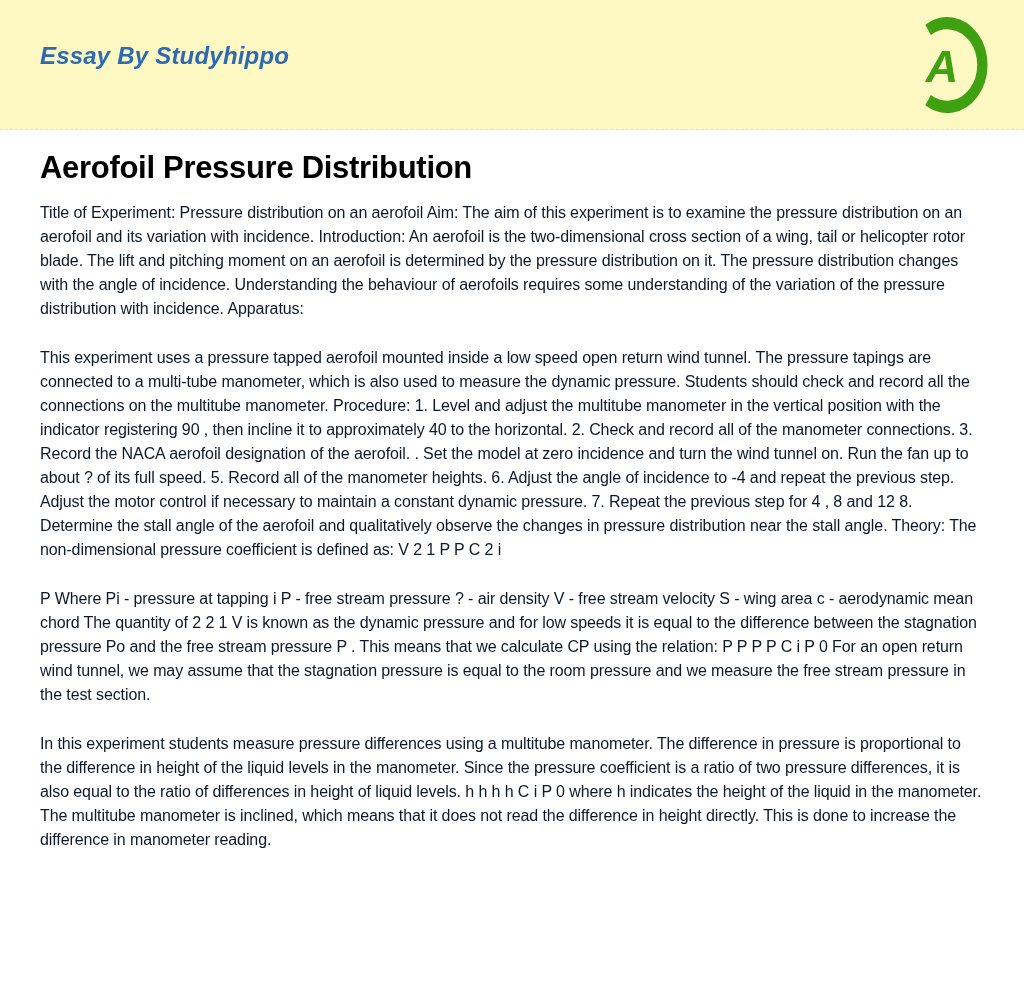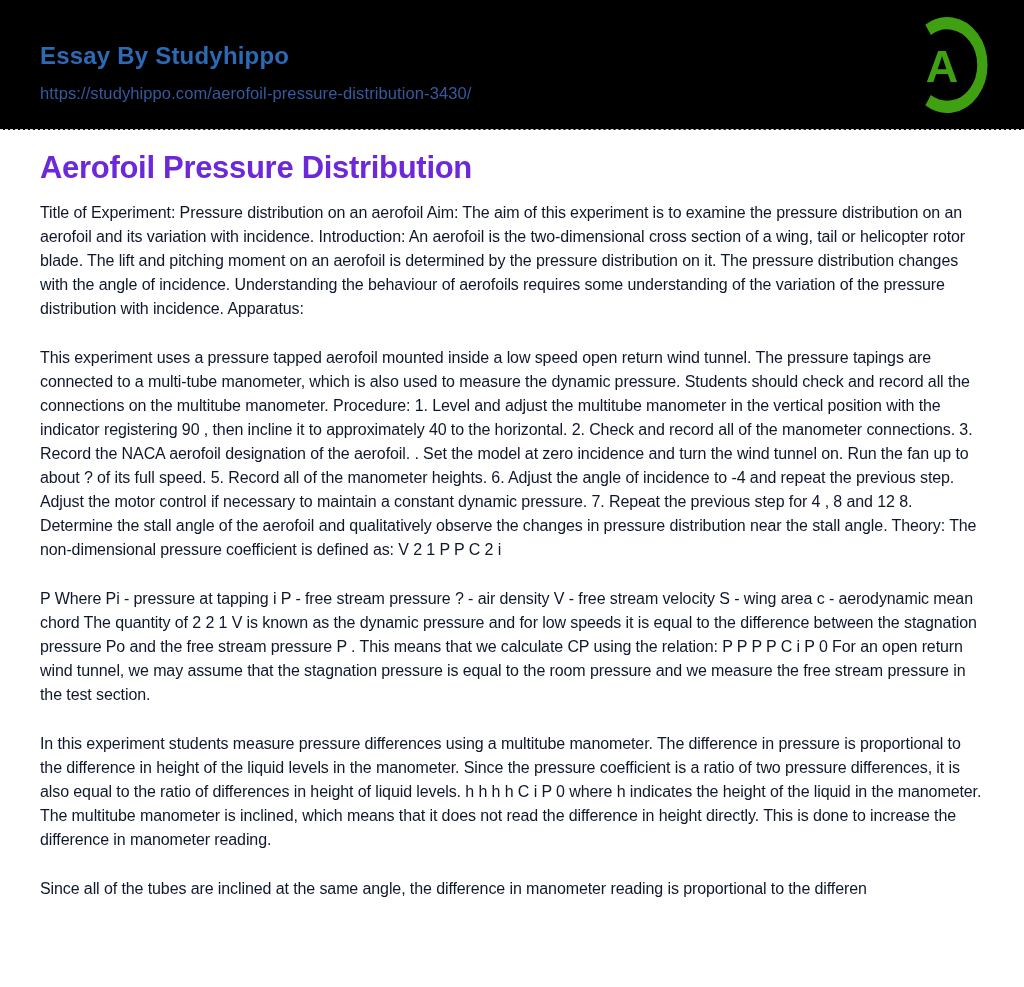--- a/index.html
+++ b/index.html
@@ -11,24 +11,25 @@
   .page {
     width: 1024px;
     min-height: 987px;
     background: #ffffff;
     position: relative;
   }
   
   .page-header {
     width: 100%;
     height: 130px;
-    background: #000000;
+    background: #fef9c3;
     border-bottom: 1px dashed #d9dde9;
     padding: 42px 36px 0 40px;
     position: relative;
+    font-style: italic;
   }
   .site-byline {
     color: #2d6ab5;
     font-size: 24px;
     font-weight: 700;
     letter-spacing: 0.2px;
     line-height: 1.2;
   }
   .essay-url {
     display: inline-block;
@@ -59,21 +60,21 @@
     color: #3fa012;
     font-size: 45px;
     font-weight: 700;
     line-height: 1;
   }
   
   .essay-content {
     padding: 20px 40px 40px 40px;
   }
   .essay-title {
-    color: #6d28d9;
+    color: #000000;
     font-size: 31px;
     font-weight: 700;
     letter-spacing: -0.3px;
     margin-bottom: 15px;
   }
   .essay-paragraph {
     color: #0f172a;
     font-size: 16px;
     line-height: 24px;
     letter-spacing: -0.1px;
@@ -82,33 +83,31 @@
   }
   .essay-paragraph:last-child { margin-bottom: 0; }
 </style>
 </head>
 <body>
 
 <div class="page">
 
   <header class="page-header">
     <div class="site-byline">Essay By Studyhippo</div>
-    <a class="essay-url">https://studyhippo.com/aerofoil-pressure-distribution-3430/</a>
 
     <span class="site-logo">
       <svg class="logo-ring-icon" viewBox="0 0 100 100" width="86" height="102" preserveAspectRatio="none" aria-hidden="true">
         <path d="M 28 15.5 A 41 41 0 1 1 28 84.5" fill="none" stroke="#3fa012" stroke-width="12" stroke-linecap="butt"></path>
       </svg>
       <span class="logo-letter">A</span>
     </span>
   </header>
 
   <main class="essay-content">
     <h1 class="essay-title">Aerofoil Pressure Distribution</h1>
 
     <p class="essay-paragraph">Title of Experiment: Pressure distribution on an aerofoil Aim: The aim of this experiment is to examine the pressure distribution on an aerofoil and its variation with incidence. Introduction: An aerofoil is the two-dimensional cross section of a wing, tail or helicopter rotor blade. The lift and pitching moment on an aerofoil is determined by the pressure distribution on it. The pressure distribution changes with the angle of incidence. Understanding the behaviour of aerofoils requires some understanding of the variation of the pressure distribution with incidence. Apparatus:</p>
     <p class="essay-paragraph">This experiment uses a pressure tapped aerofoil mounted inside a low speed open return wind tunnel. The pressure tapings are connected to a multi-tube manometer, which is also used to measure the dynamic pressure. Students should check and record all the connections on the multitube manometer. Procedure: 1. Level and adjust the multitube manometer in the vertical position with the indicator registering 90 , then incline it to approximately 40 to the horizontal. 2. Check and record all of the manometer connections. 3. Record the NACA aerofoil designation of the aerofoil. . Set the model at zero incidence and turn the wind tunnel on. Run the fan up to about ? of its full speed. 5. Record all of the manometer heights. 6. Adjust the angle of incidence to -4 and repeat the previous step. Adjust the motor control if necessary to maintain a constant dynamic pressure. 7. Repeat the previous step for 4 , 8 and 12 8. Determine the stall angle of the aerofoil and qualitatively observe the changes in pressure distribution near the stall angle. Theory: The non-dimensional pressure coefficient is defined as: V 2 1 P P C 2 i</p>
     <p class="essay-paragraph">P Where Pi - pressure at tapping i P - free stream pressure ? - air density V - free stream velocity S - wing area c - aerodynamic mean chord The quantity of 2 2 1 V is known as the dynamic pressure and for low speeds it is equal to the difference between the stagnation pressure Po and the free stream pressure P . This means that we calculate CP using the relation: P P P P C i P 0 For an open return wind tunnel, we may assume that the stagnation pressure is equal to the room pressure and we measure the free stream pressure in the test section.</p>
     <p class="essay-paragraph">In this experiment students measure pressure differences using a multitube manometer. The difference in pressure is proportional to the difference in height of the liquid levels in the manometer. Since the pressure coefficient is a ratio of two pressure differences, it is also equal to the ratio of differences in height of liquid levels. h h h h C i P 0 where h indicates the height of the liquid in the manometer. The multitube manometer is inclined, which means that it does not read the difference in height directly. This is done to increase the difference in manometer reading.</p>
-    <p class="essay-paragraph">Since all of the tubes are inclined at the same angle, the difference in manometer reading is proportional to the differen</p>
   </main>
 
 </div>
 
 </body></html>

